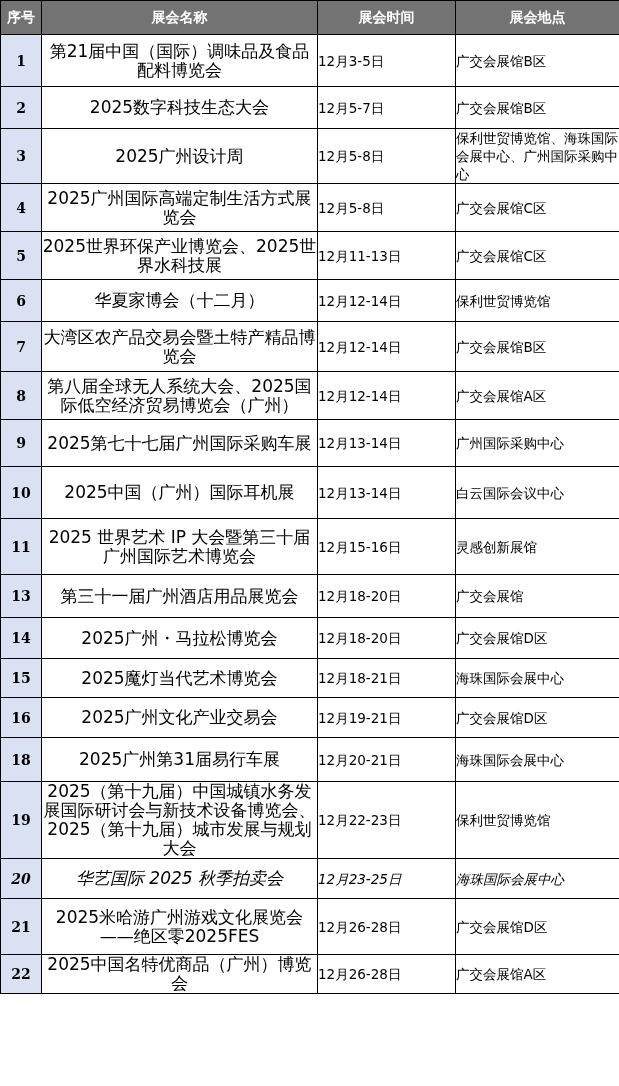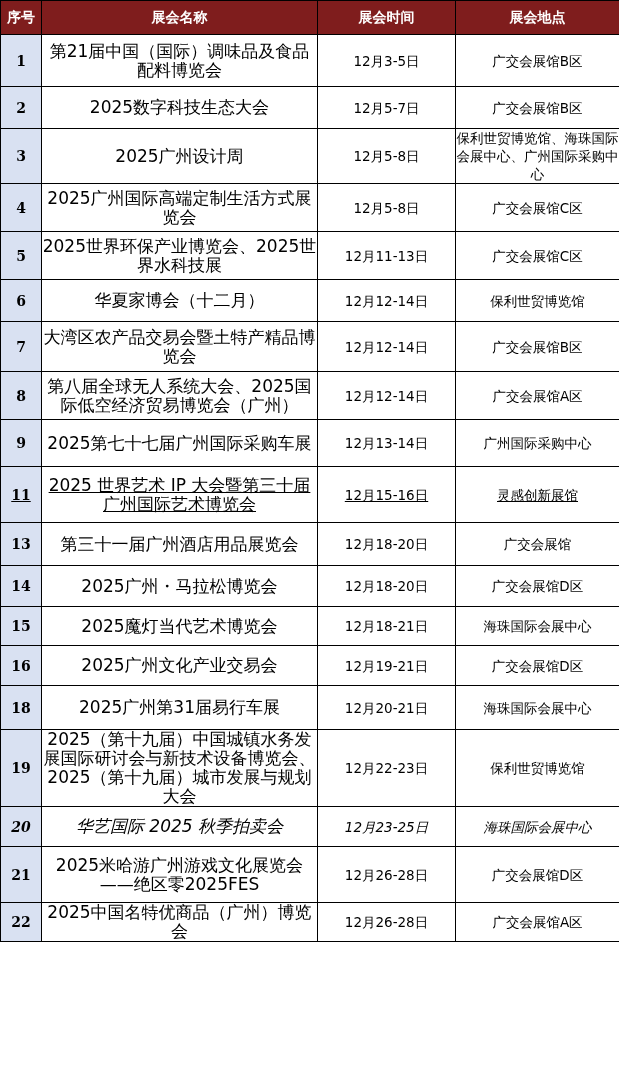--- a/index.html
+++ b/index.html
@@ -9,21 +9,21 @@
     table-layout: fixed;
     width: 619px;
     position: absolute; left: 0; top: 0;
   }
   table.grid td, table.grid th {
     border: 1px solid #000000;
     padding: 0;
     overflow: hidden;
   }
   th {
-    background: #7f1d1d;
+    background: #737373;
     color: #ffffff;
     font-weight: bold;
     font-size: 14px;
     text-align: center;
     vertical-align: middle;
     height: 33px;
   }
   td.idx {
     background: #d9e1f2;
     font-family: "DejaVu Serif", serif;
@@ -38,21 +38,21 @@
     line-height: 19px;
     text-align: center;
     vertical-align: middle;
     padding-left: 2px;
     padding-right: 2px;
     color: #000;
   }
   td.date, td.place {
     font-size: 13.5px;
     line-height: 18px;
-    text-align: center;
+    text-align: left;
     vertical-align: middle;
     color: #000;
     padding: 0 3px;
   }
 </style>
 </head>
 <body>
 
 <table class="grid">
   <colgroup>
@@ -117,21 +117,27 @@
         <td class="name">第八届全球无人系统大会、2025国际低空经济贸易博览会（广州）</td>
         <td class="date">12月12-14日</td>
         <td class="place">广交会展馆A区</td>
       </tr>
       <tr style="height: 47px;">
         <td class="idx">9</td>
         <td class="name">2025第七十七届广州国际采购车展</td>
         <td class="date">12月13-14日</td>
         <td class="place">广州国际采购中心</td>
       </tr>
-      <tr style="height: 56px; text-decoration: underline;">
+      <tr style="height: 52px;">
+        <td class="idx">10</td>
+        <td class="name">2025中国（广州）国际耳机展</td>
+        <td class="date">12月13-14日</td>
+        <td class="place">白云国际会议中心</td>
+      </tr>
+      <tr style="height: 56px;">
         <td class="idx">11</td>
         <td class="name">2025 世界艺术 IP 大会暨第三十届广州国际艺术博览会</td>
         <td class="date">12月15-16日</td>
         <td class="place">灵感创新展馆</td>
       </tr>
       <tr style="height: 43px;">
         <td class="idx">13</td>
         <td class="name">第三十一届广州酒店用品展览会</td>
         <td class="date">12月18-20日</td>
         <td class="place">广交会展馆</td>

